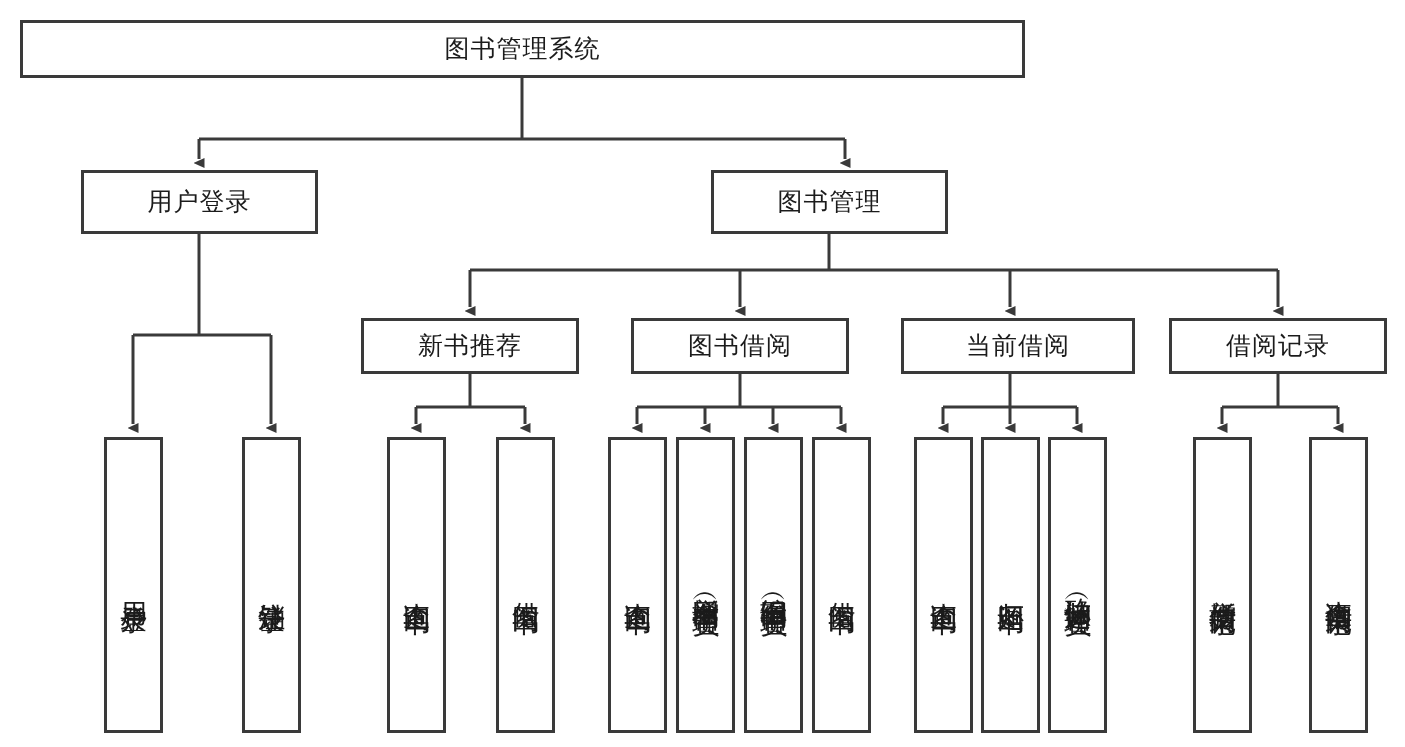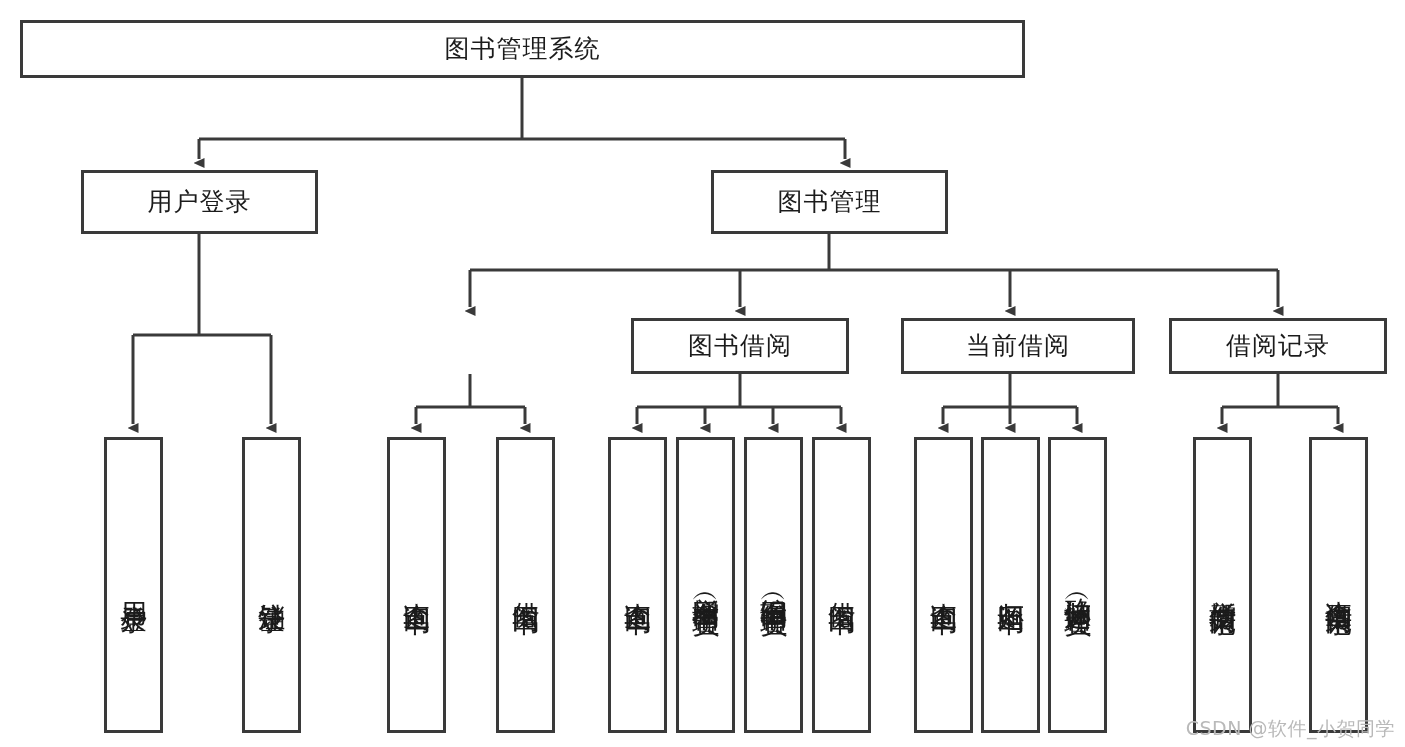--- a/index.html
+++ b/index.html
@@ -132,20 +132,23 @@
     <span>图书管理系统</span>
   </div>
 
   <div class="node h" style="left:81px; top:170px; width:237px; height:64px;">
     <span>用户登录</span>
   </div>
   <div class="node h" style="left:711px; top:170px; width:237px; height:64px;text-align:center;">
     <span>图书管理</span>
   </div>
 
+  <div class="node h" style="left:361px; top:318px; width:218px; height:56px;">
+    <span>新书推荐</span>
+  </div>
   <div class="node h" style="left:631px; top:318px; width:218px; height:56px;">
     <span>图书借阅</span>
   </div>
   <div class="node h" style="left:901px; top:318px; width:234px; height:56px;">
     <span>当前借阅</span>
   </div>
   <div class="node h" style="left:1169px; top:318px; width:218px; height:56px;text-align:center;">
     <span>借阅记录</span>
   </div>
 
@@ -186,15 +189,14 @@
     <span>确认归还（管理员）</span>
   </div>
 
   <div class="node v" style="left:1193px; top:437px; width:59px; height:296px;">
     <span>新增借阅记录</span>
   </div>
   <div class="node v" style="left:1309px; top:437px; width:59px; height:296px;">
     <span>查询借阅记录</span>
   </div>
 
-  <div class="watermark">CSDN @软件_小贺同学</div>
 
 </div>
 
 </body></html>

